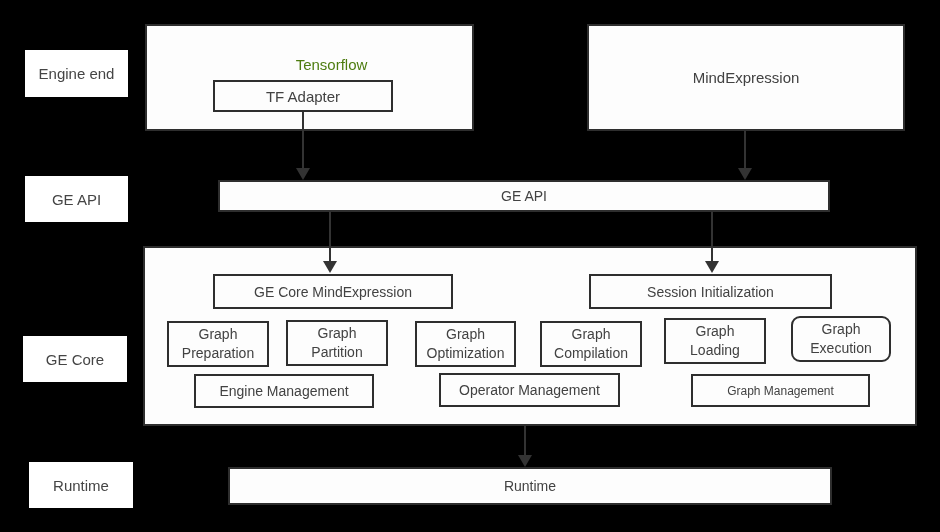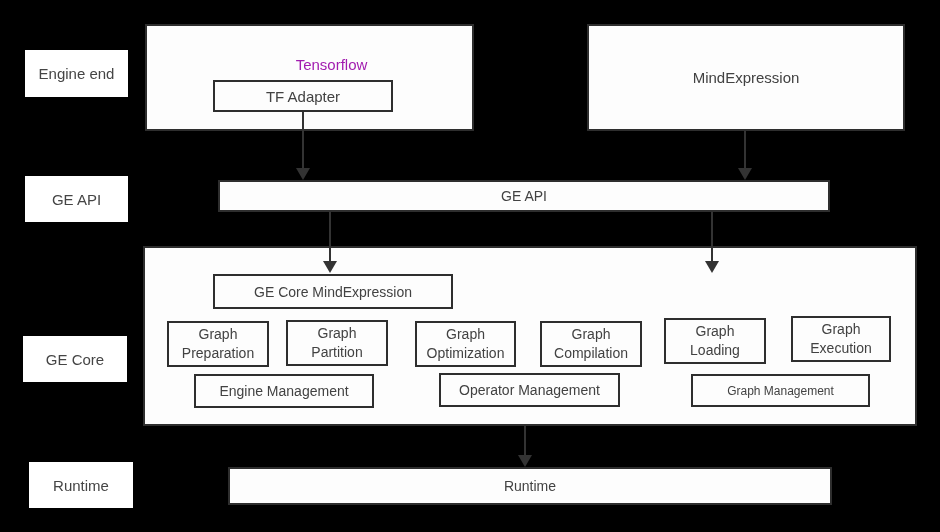--- a/index.html
+++ b/index.html
@@ -43,37 +43,37 @@
   }
   
   .lb-frontend { left: 25px;  top: 50px;  width: 103px; height: 47px; }
   .lb-geapi    { left: 25px;  top: 176px; width: 103px; height: 46px; }
   .lb-gecore   { left: 23px;  top: 324px; width: 104px; height: 46px; margin-top: 12px; }
   .lb-runtime  { left: 29px;  top: 462px; width: 104px; height: 46px; }
 
   .b-tensorflow { left: 145px; top: 24px; width: 329px; height: 107px; }
   .b-tensorflow-title {
     position: absolute; left: 0; right: 0; top: 30px;
-    text-align: center; font-size: 15px; color: #a21caf; padding-left: 44px;
+    text-align: center; font-size: 15px; color: #4d7c0f; padding-left: 44px;
   }
   .b-tfadapter { left: 213px; top: 80px; width: 180px; height: 32px; }
   .b-mindexpression { left: 587px; top: 24px; width: 318px; height: 107px; }
 
   .b-geapi { left: 218px; top: 180px; width: 612px; height: 32px; font-size: 14px; }
 
   .b-gecore { left: 143px; top: 246px; width: 774px; height: 180px; }
   .b-gecoreinit  { left: 213px; top: 274px; width: 240px; height: 35px; font-size: 14px; }
   .b-sessioninit { left: 589px; top: 274px; width: 243px; height: 35px; font-size: 14px; }
 
   .b-stage1 { left: 167px; top: 321px; width: 102px; height: 46px; }
   .b-stage2 { left: 286px; top: 320px; width: 102px; height: 46px; }
   .b-stage3 { left: 415px; top: 321px; width: 101px; height: 46px; }
   .b-stage4 { left: 540px; top: 321px; width: 102px; height: 46px; }
   .b-stage5 { left: 664px; top: 318px; width: 102px; height: 46px; }
-  .b-stage6 { left: 791px; top: 316px; width: 100px; height: 46px; }
+  .b-stage6 { left: 791px; top: 316px; width: 100px; height: 46px; border-radius: 9px; }
 
   .b-mgmt1 { left: 194px; top: 374px; width: 180px; height: 34px; font-size: 14px; }
   .b-mgmt2 { left: 439px; top: 373px; width: 181px; height: 34px; font-size: 14px; }
   .b-mgmt3 { left: 691px; top: 374px; width: 179px; height: 33px; font-size: 12px; }
 
   .b-runtime { left: 228px; top: 467px; width: 604px; height: 38px; font-size: 14px; }
 
   
   .arrow {
     position: absolute;
@@ -113,20 +113,21 @@
   <div class="wbox b-tensorflow">
     <div class="b-tensorflow-title">Tensorflow</div>
   </div>
   <div class="wbox b-tfadapter">TF Adapter</div>
   <div class="wbox b-mindexpression">MindExpression</div>
 
   <div class="wbox b-geapi">GE API</div>
 
   <div class="wbox b-gecore"></div>
   <div class="wbox b-gecoreinit">GE Core MindExpression</div>
+  <div class="wbox b-sessioninit">Session Initialization</div>
 
   <div class="wbox smallbox b-stage1">Graph Preparation</div>
   <div class="wbox smallbox b-stage2">Graph Partition</div>
   <div class="wbox smallbox b-stage3">Graph Optimization</div>
   <div class="wbox smallbox b-stage4">Graph Compilation</div>
   <div class="wbox smallbox b-stage5">Graph Loading</div>
   <div class="wbox smallbox b-stage6">Graph Execution</div>
 
   <div class="wbox b-mgmt1">Engine Management</div>
   <div class="wbox b-mgmt2">Operator Management</div>

